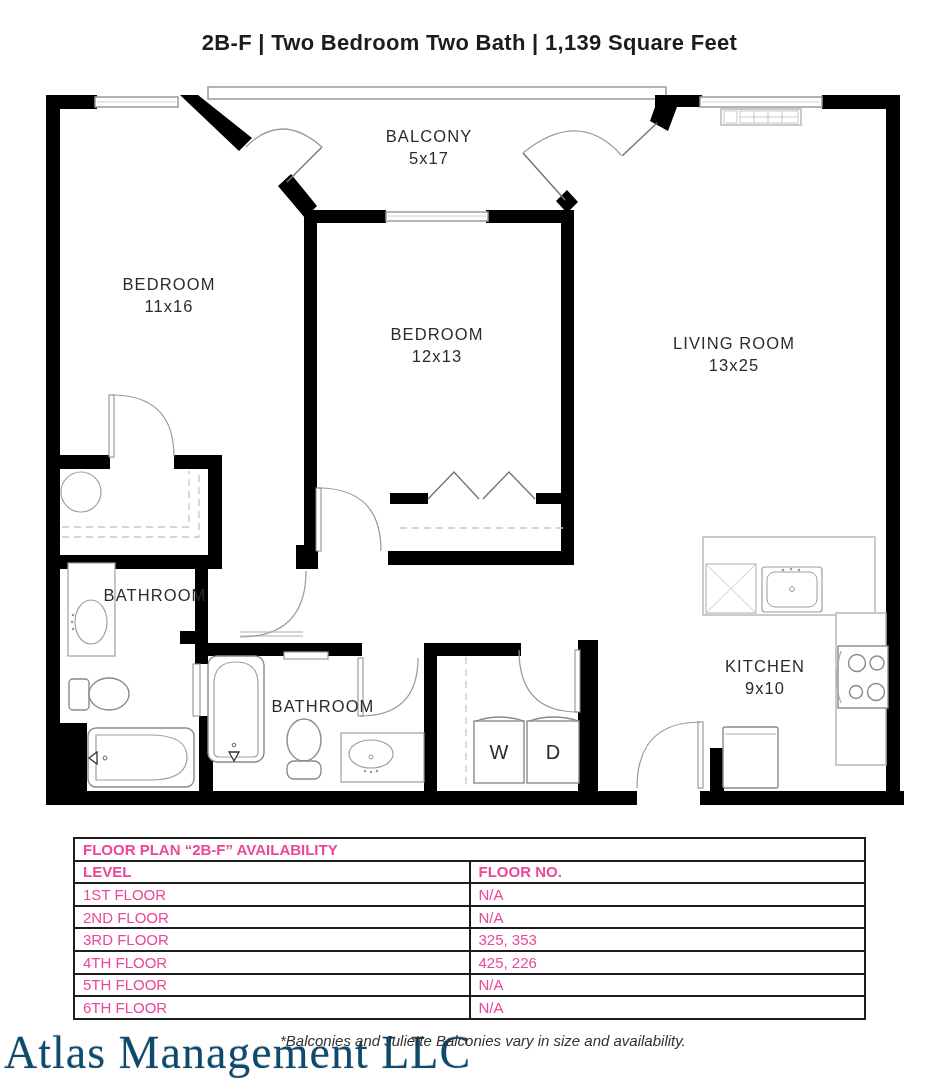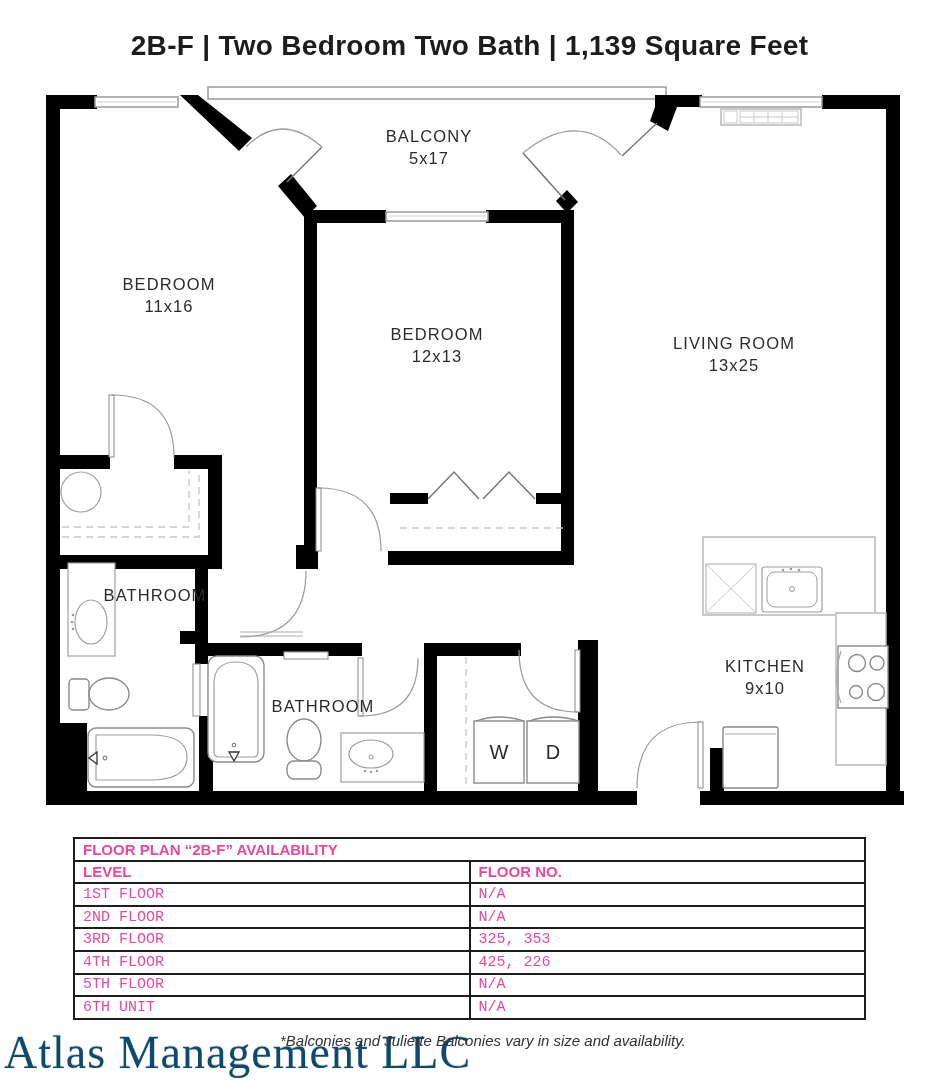--- a/index.html
+++ b/index.html
@@ -1,19 +1,19 @@
 <!DOCTYPE html>
 <html><head>
 <meta charset="utf-8">
 <style>
   html,body{margin:0;padding:0;background:#ffffff;}
   .page{position:relative;width:939px;height:1080px;background:#fff;overflow:hidden;
         font-family:"Liberation Sans",sans-serif;}
   .title{position:absolute;top:30px;left:0;width:939px;text-align:center;
-         font-size:28px;font-weight:700;color:#1c1c1c;letter-spacing:.3px;}
+         font-size:22px;font-weight:700;color:#1c1c1c;letter-spacing:.3px;}
   .plan-svg{position:absolute;top:0;left:0;}
   .room-label{font-family:"Liberation Sans",sans-serif;font-size:16.5px;fill:#2b2b2b;
               letter-spacing:1.1px;}
   .wd-label{font-family:"Liberation Sans",sans-serif;font-size:20px;fill:#2b2b2b;}
   .wall{fill:#000;}
   .win{fill:#fff;stroke:#9a9a9a;stroke-width:1.5;}
   .winline{stroke:#cfcfcf;stroke-width:1;}
   .arc{fill:none;stroke:#9a9a9a;stroke-width:1.2;}
   .leaf{stroke:#777;stroke-width:1.5;}
   .leafrect{fill:#fff;stroke:#888;stroke-width:1;}
@@ -21,21 +21,21 @@
   .fix2{fill:#fff;stroke:#9e9e9e;stroke-width:1.2;}
   .cnt{fill:#fff;stroke:#b9b9b9;stroke-width:1.5;}
   .cline{stroke:#c9c9c9;stroke-width:1;}
   .dash{stroke:#c9c9c9;stroke-width:1.4;stroke-dasharray:7 5;fill:none;}
   .thr{stroke:#ababab;stroke-width:1;}
   .availability{position:absolute;left:73px;top:837px;width:793px;
     border-collapse:collapse;table-layout:fixed;font-size:15px;color:#ec4899;}
   .availability td,.availability th{border:2px solid #1d1d1d;height:20.6px;
     padding:0 0 0 8px;text-align:left;vertical-align:middle;white-space:nowrap;}
   .availability th{font-weight:700;}
-  .availability td{font-weight:400;font-family:Liberation Mono, monospace;}
+  .availability td{font-weight:400;}
   .col-level{width:110px;margin-top:8px;}
   .watermark{position:absolute;left:4px;top:1026px;z-index:1;
     font-family:"Liberation Serif",serif;font-size:46px;color:#0c4a6e;
     text-shadow:0 1px 0 #f6f6f6,0 -1px 0 #cfcfcf;letter-spacing:1px;white-space:nowrap;}
   .disclaimer{position:absolute;left:280px;top:1032px;z-index:2;
     font-size:15px;font-style:italic;color:#313131;white-space:nowrap;}
 </style>
 </head>
 <body>
 
@@ -246,21 +246,21 @@
     </tr>
     <tr>
       <td class="col-level">4TH FLOOR</td>
       <td>425, 226</td>
     </tr>
     <tr>
       <td class="col-level">5TH FLOOR</td>
       <td>N/A</td>
     </tr>
     <tr>
-      <td class="col-level">6TH UNIT</td>
+      <td class="col-level">6TH FLOOR</td>
       <td>N/A</td>
     </tr>
   </tbody>
     </table>
 
   <div class="watermark">Atlas Management LLC</div>
   <div class="disclaimer">*Balconies and Juliette Balconies vary in size and availability.</div>
 
 </div>
 

